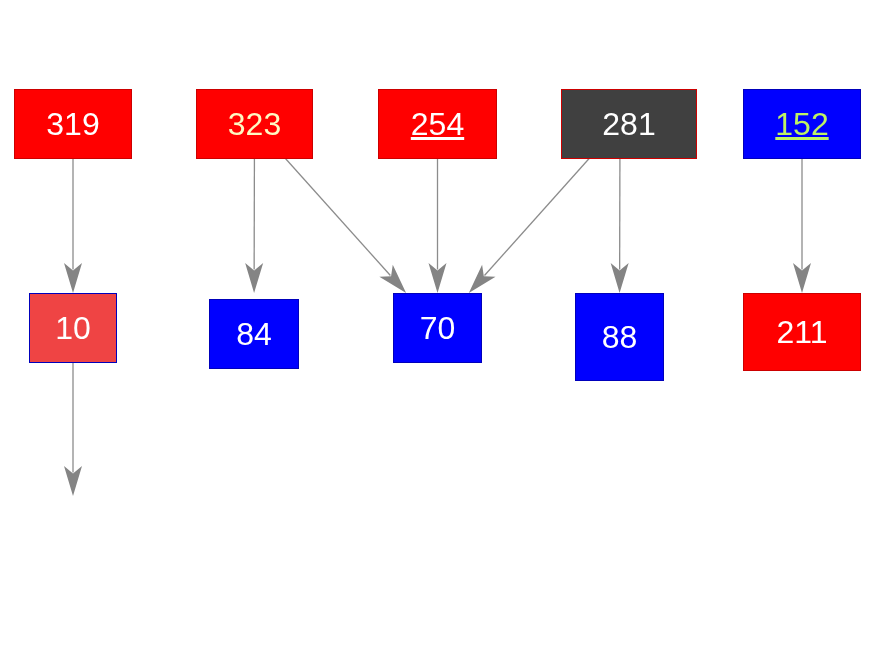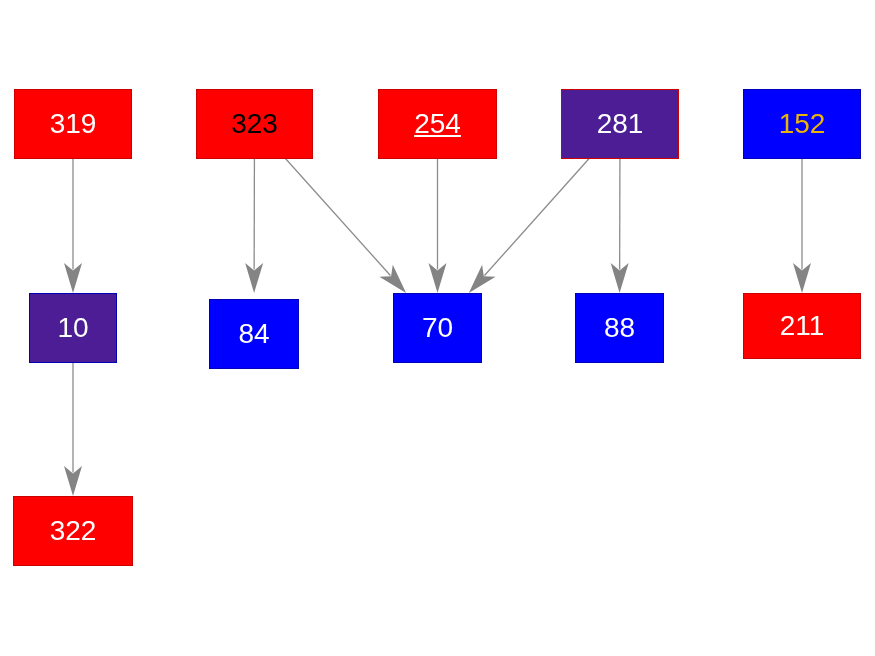--- a/index.html
+++ b/index.html
@@ -34,21 +34,21 @@
     box-sizing: border-box;
     display: flex;
     align-items: center;
     justify-content: center;
     cursor: default;
   }
   .node.red  { background: #ff0000; border: 1px solid #cc0000; }
   .node.blue { background: #0000ff; border: 1px solid #0000bb; }
   .node-label {
     color: #ffffff;
-    font-size: 28px;
+    font-size: 32px;
     line-height: 1;
     user-select: none;
   }
 </style>
 </head>
 <body>
 
 <div id="graph-canvas">
   <svg id="edge-layer" width="875" height="656" viewBox="0 0 875 656" xmlns="http://www.w3.org/2000/svg">
       <line x1="73" y1="124" x2="73" y2="269.5" stroke="#8c8c8c" stroke-width="1.3"></line>
@@ -66,43 +66,40 @@
       <line x1="802" y1="124" x2="802" y2="269.5" stroke="#8c8c8c" stroke-width="1.3"></line>
       <polygon points="802,293 793,263 802,270.5 811,263" fill="#848484"></polygon>
       <line x1="73" y1="328" x2="73" y2="472.5" stroke="#8c8c8c" stroke-width="1.3"></line>
       <polygon points="73,496 64,466 73,473.5 82,466" fill="#848484"></polygon>
     </svg>
   <div id="node-layer">
       <div class="node red" style="left: 14px; top: 89px; width: 118px; height: 70px; background: rgb(255, 0, 0);">
         <span class="node-label" style="color: rgb(255, 255, 255);">319</span>
       </div>
       <div class="node red" style="left: 196px; top: 89px; width: 117px; height: 70px; background: rgb(255, 0, 0);">
-        <span class="node-label" style="color: #000000;">323</span>
+        <span class="node-label" style="color: #fef9c3;">323</span>
       </div>
       <div class="node red" style="left: 378px; top: 89px; width: 119px; height: 70px; background: rgb(255, 0, 0);">
         <span class="node-label" style="color: rgb(255, 255, 255); text-decoration: underline;">254</span>
       </div>
-      <div class="node red" style="left: 561px; top: 89px; width: 118px; height: 70px; background: #4c1d95;">
+      <div class="node red" style="left: 561px; top: 89px; width: 136px; height: 70px; background: #404040;">
         <span class="node-label" style="color: rgb(255, 255, 255);">281</span>
       </div>
       <div class="node blue" style="left: 743px; top: 89px; width: 118px; height: 70px; background: rgb(0, 0, 255);">
-        <span class="node-label" style="color: #eab308;">152</span>
+        <span class="node-label" style="color: #bef264; text-decoration: underline;">152</span>
       </div>
-      <div class="node blue" style="left: 29px; top: 293px; width: 88px; height: 70px; background: #4c1d95;">
+      <div class="node blue" style="left: 29px; top: 293px; width: 88px; height: 70px; background: #ef4444;">
         <span class="node-label" style="color: rgb(255, 255, 255);">10</span>
       </div>
       <div class="node blue" style="left: 209px; top: 299px; width: 90px; height: 70px; background: rgb(0, 0, 255);">
         <span class="node-label" style="color: rgb(255, 255, 255);">84</span>
       </div>
       <div class="node blue" style="left: 393px; top: 293px; width: 89px; height: 70px; background: rgb(0, 0, 255);">
         <span class="node-label" style="color: rgb(255, 255, 255);">70</span>
       </div>
-      <div class="node blue" style="left: 575px; top: 293px; width: 89px; height: 70px; background: rgb(0, 0, 255);">
+      <div class="node blue" style="left: 575px; top: 293px; width: 89px; height: 88px; background: rgb(0, 0, 255);">
         <span class="node-label" style="color: rgb(255, 255, 255);">88</span>
       </div>
-      <div class="node red" style="left: 743px; top: 293px; width: 118px; height: 66px; background: rgb(255, 0, 0);">
+      <div class="node red" style="left: 743px; top: 293px; width: 118px; height: 78px; background: rgb(255, 0, 0);">
         <span class="node-label" style="color: rgb(255, 255, 255);">211</span>
-      </div>
-      <div class="node red" style="left: 13px; top: 496px; width: 120px; height: 70px; background: rgb(255, 0, 0);">
-        <span class="node-label" style="color: rgb(255, 255, 255);">322</span>
       </div>
     </div>
 </div>
 
 </body></html>

